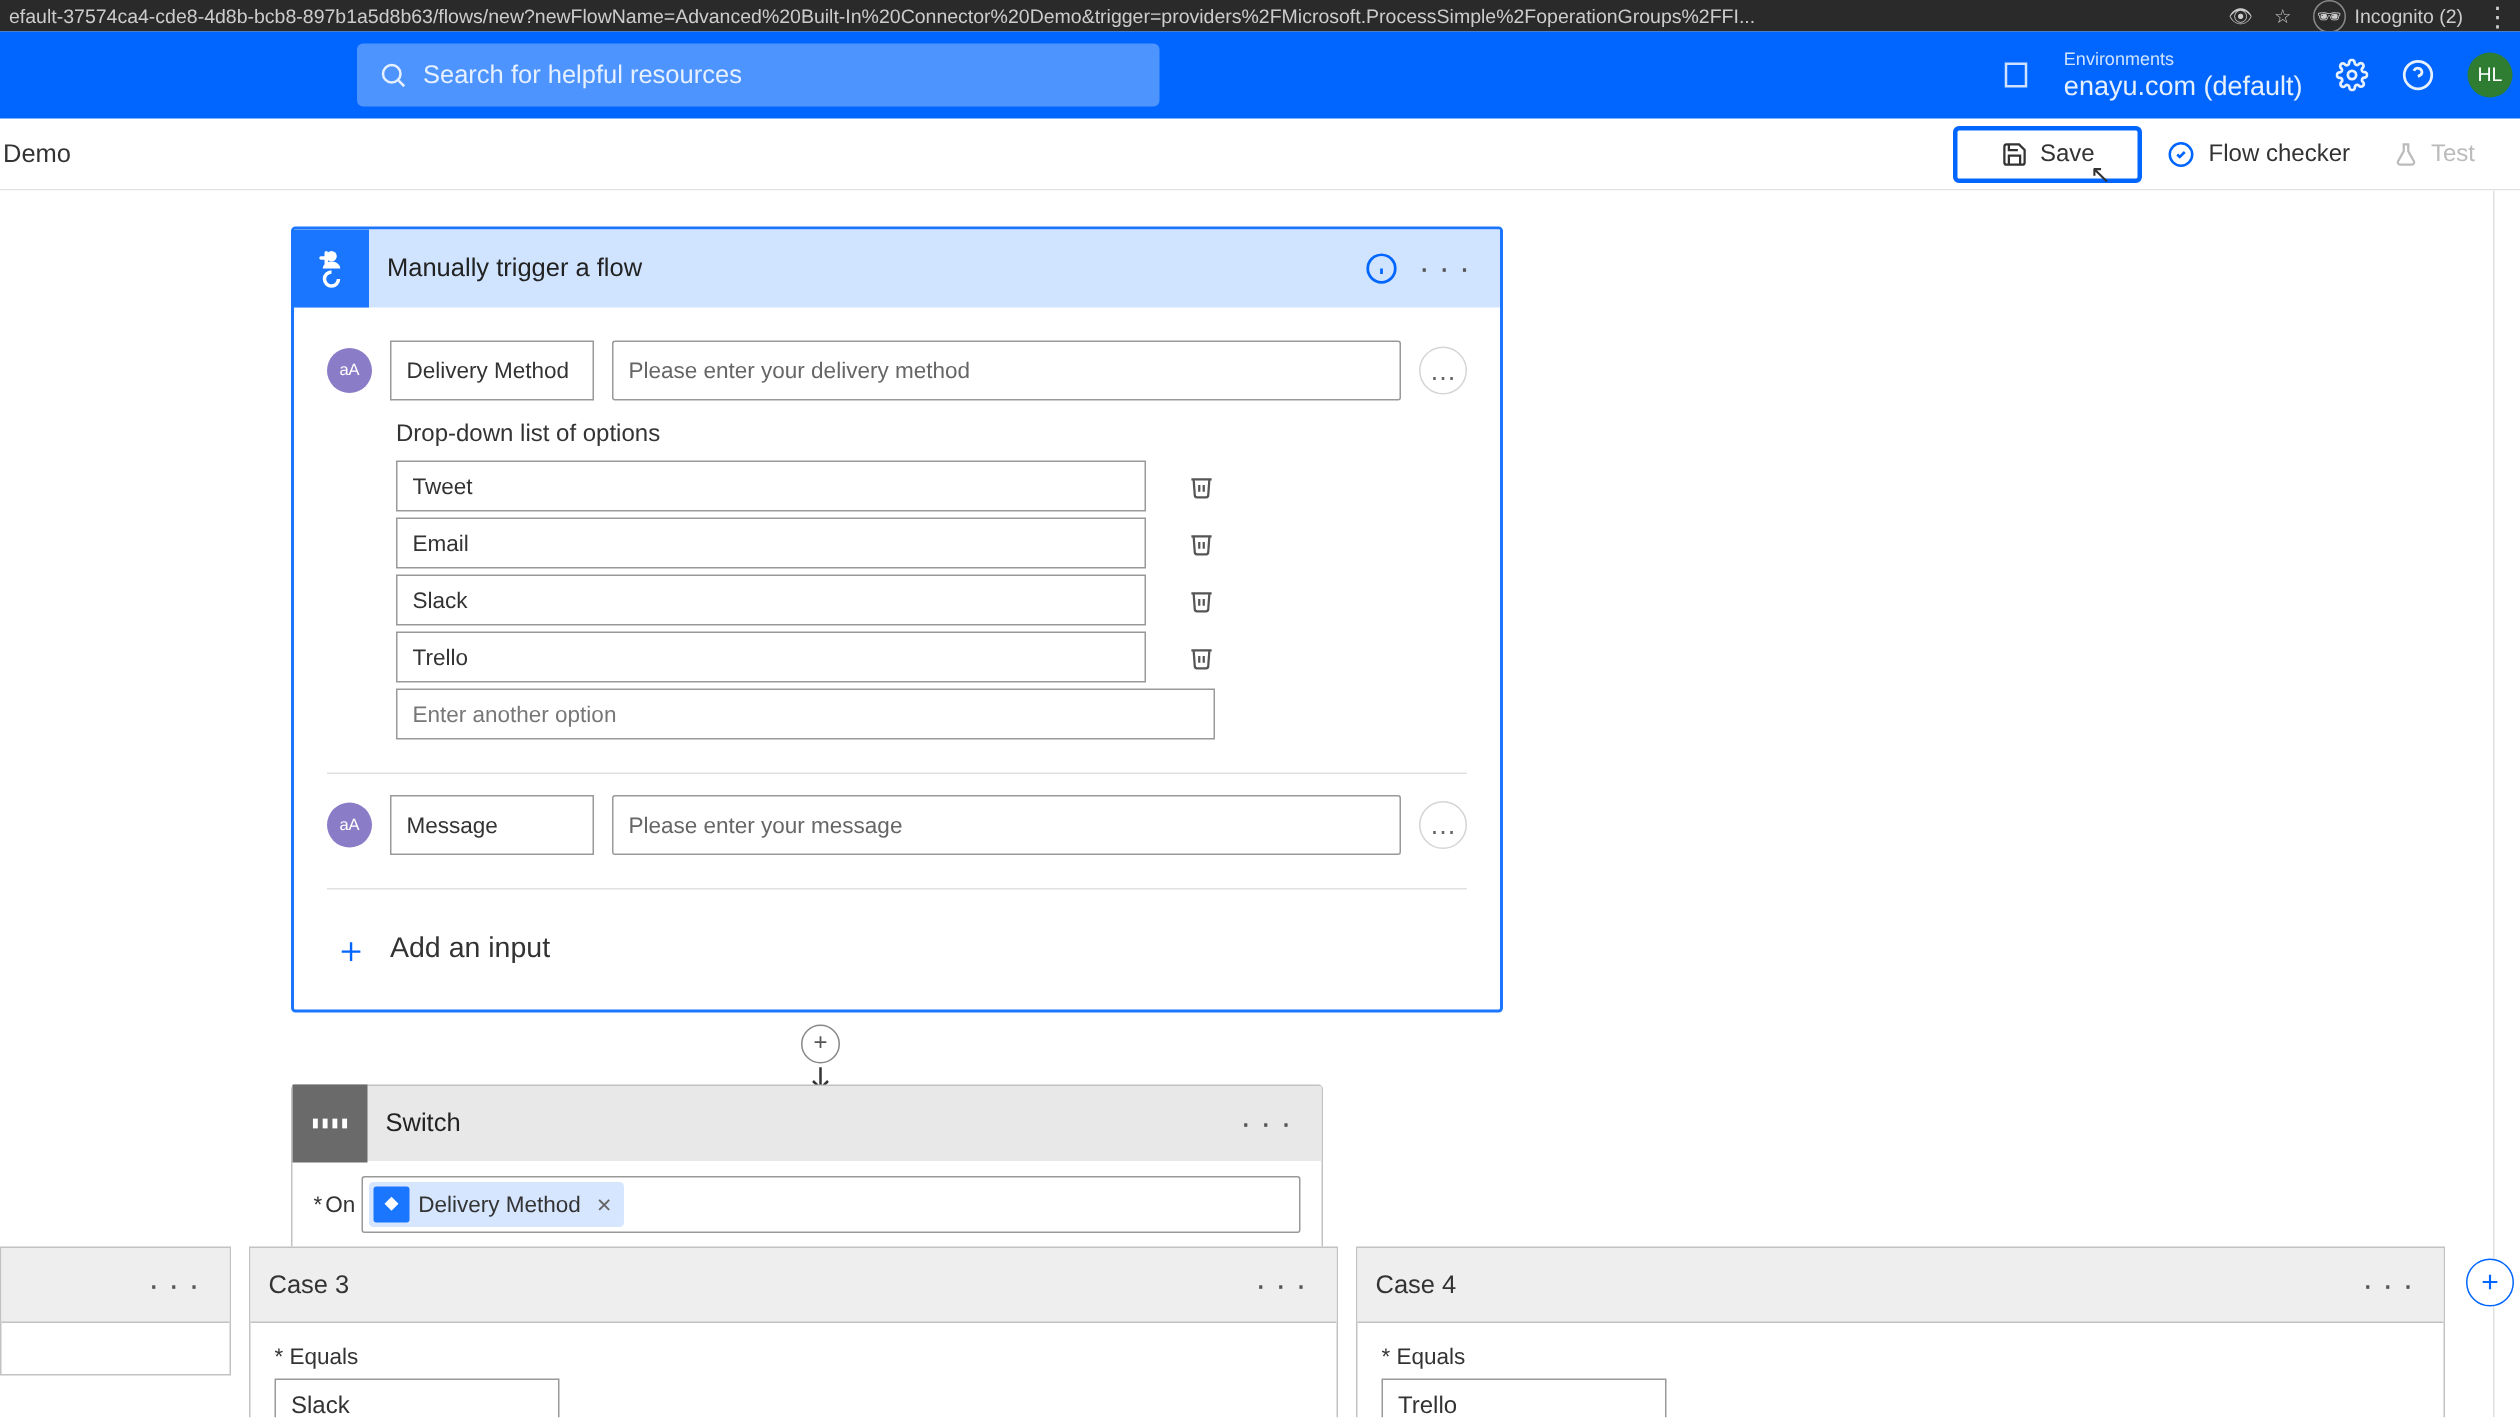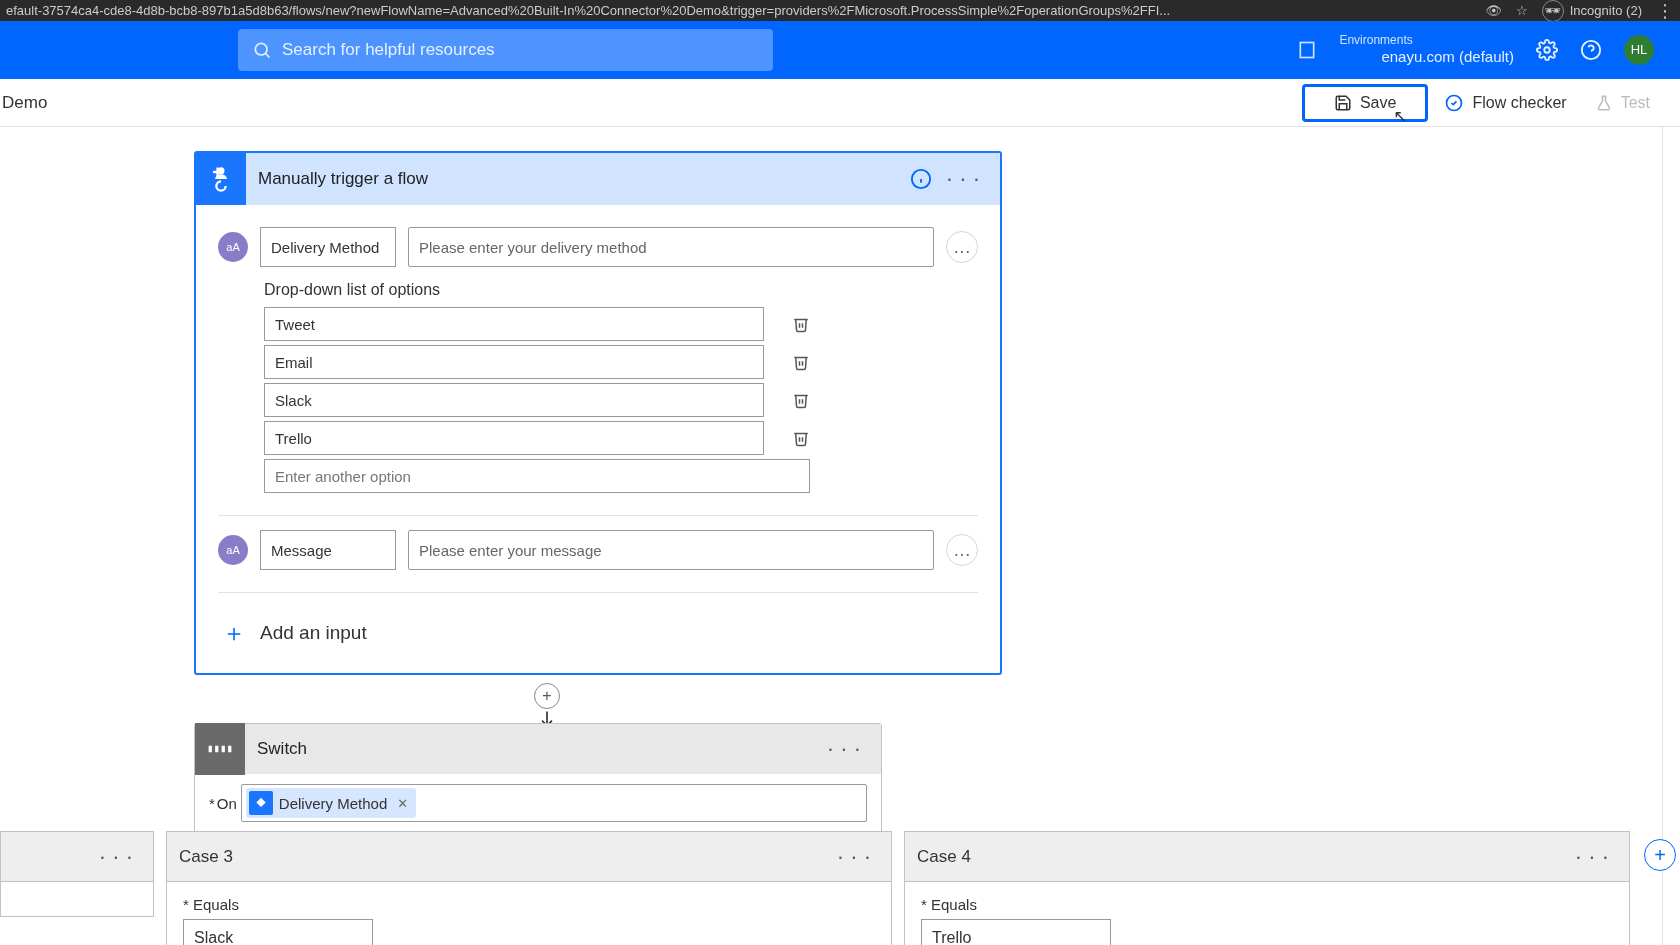--- a/index.html
+++ b/index.html
@@ -13,24 +13,24 @@
 .incog { display: flex; align-items: center; gap: 6px; color: #fff; font-size: 13px; }
 .incog-badge { width: 22px; height: 22px; border-radius: 50%; border: 1px solid #888; display:flex;align-items:center;justify-content:center;font-size:13px;}
 .dots-v { font-size: 18px; }
 
 
 .app-header { height: 58px; background: #0066ff; display: flex; align-items: center; padding: 0 18px 0 238px; position: relative; }
 .search-box { width: 535px; height: 42px; background: #4d94ff; border-radius: 4px; display: flex; align-items: center; padding: 0 14px; }
 .search-box svg { color: #e6f0ff; }
 .search-box input { flex: 1; background: transparent; border: none; outline: none; margin-left: 10px; color: #4c1d95; font-size: 17px; }
 .search-box input::placeholder { color: #e6f0ff; }
-.header-right { position: absolute; right: 26px; display: flex; align-items: center; gap: 22px; }
+.header-right { position: absolute; right: 5px; display: flex; align-items: center; gap: 22px; }
 .env-block { text-align: left; color: #e6f0ff; line-height: 1.15; }
 .env-label { font-size: 12px; opacity: .9; }
-.env-name { font-size: 15px; margin-left: 42px; }
+.env-name { font-size: 18px; }
 .hdr-icon { color: #e6f0ff; cursor: pointer; }
 .avatar { width: 30px; height: 30px; border-radius: 50%; background: #2e7d32; color:#fff; display:flex;align-items:center;justify-content:center; font-size:13px;}
 .building-ic { color:#cfe1ff; }
 
 
 .toolbar { height: 48px; border-bottom: 1px solid #e1e1e1; display: flex; align-items: center; padding: 0 16px 0 2px; }
 .flow-name { font-size: 17px; color: #333; }
 .toolbar-spacer { flex: 1; }
 .tb-btn { display: flex; align-items: center; gap: 8px; padding: 7px 14px; font-size: 16px; color: #333; cursor: pointer; }
 .tb-btn.disabled { color: #bbb; }

